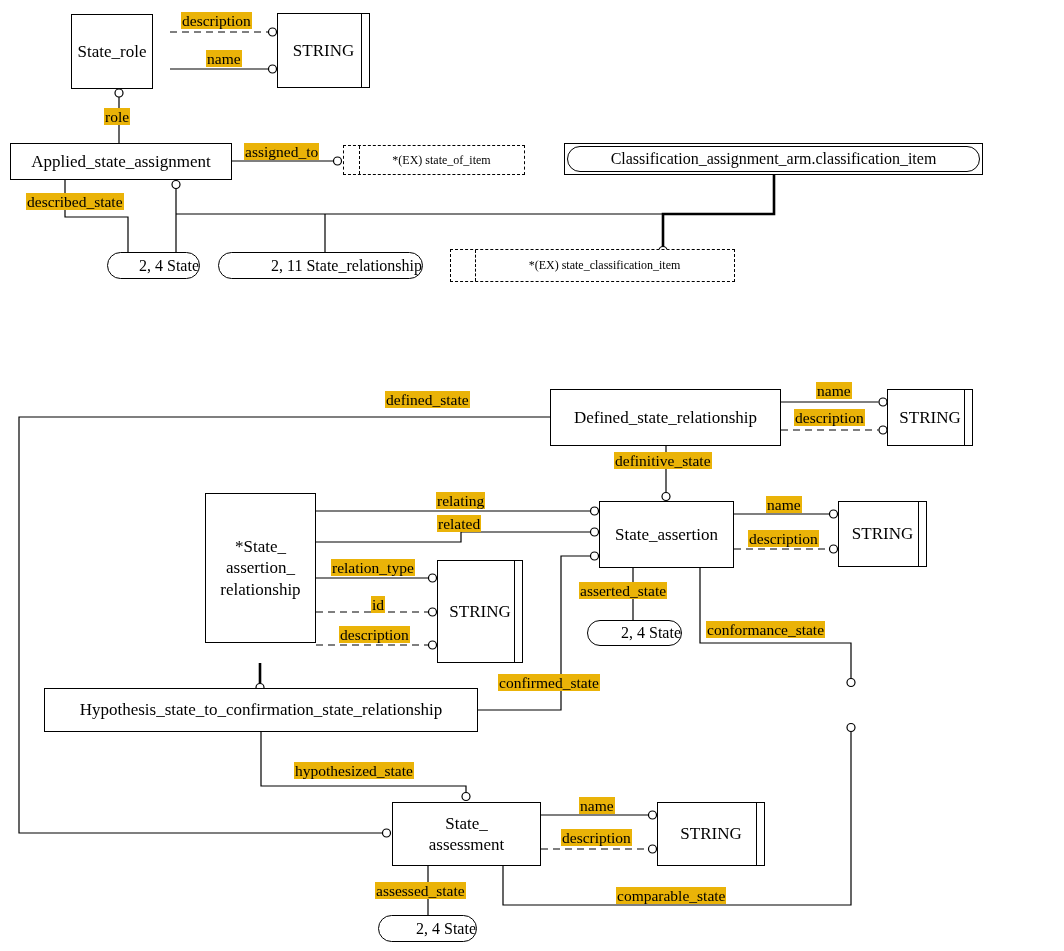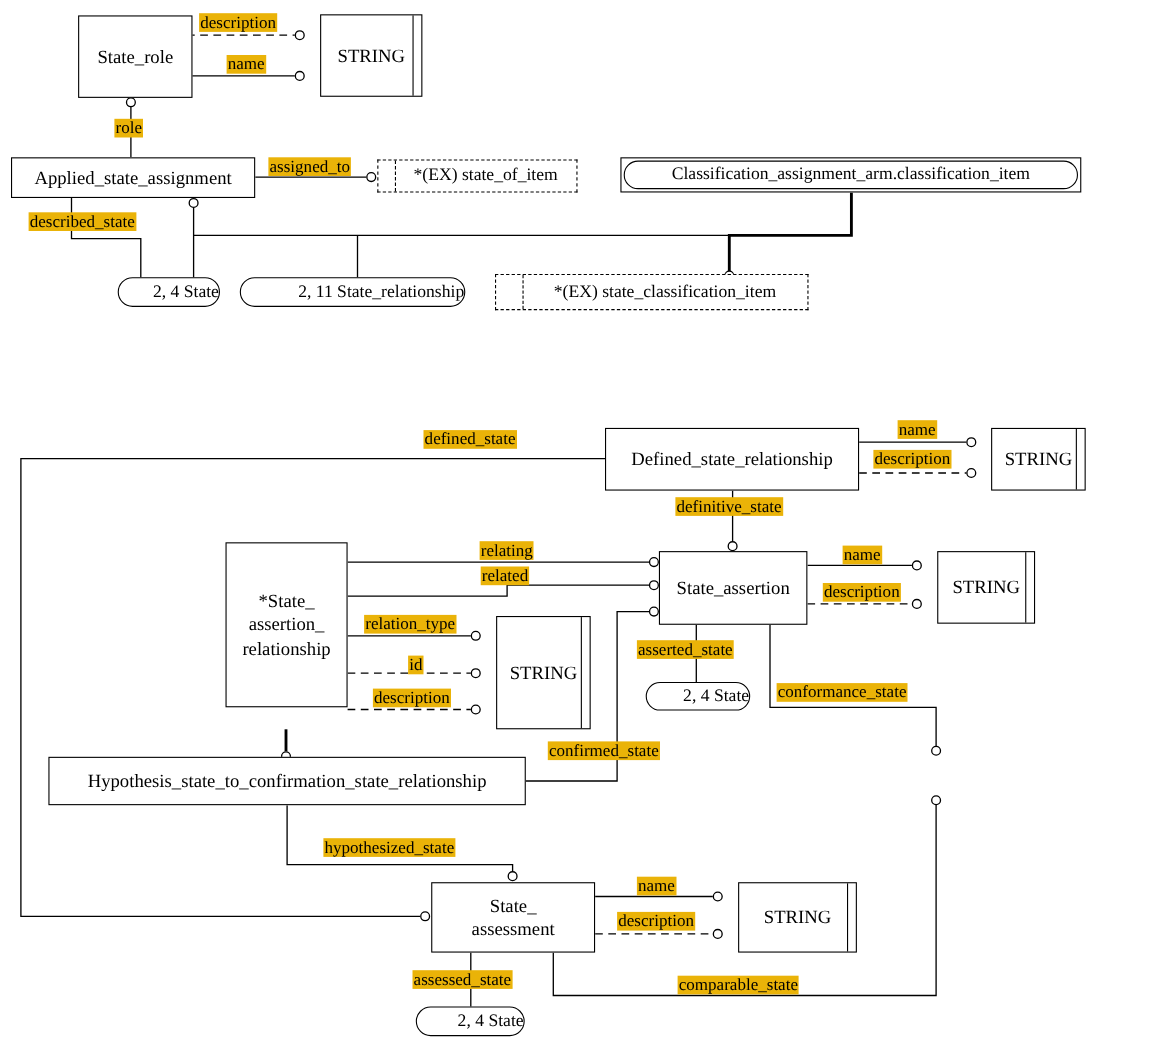--- a/index.html
+++ b/index.html
@@ -3,29 +3,29 @@
 <meta charset="utf-8">
 <style>
   html,body{margin:0;padding:0;background:#ffffff;}
   #diagram{position:relative;width:1064px;height:951px;background:#ffffff;
     font-family:"Liberation Serif","DejaVu Serif",serif;color:#000;overflow:hidden;}
   #wires{position:absolute;left:0;top:0;}
   .entity{position:absolute;box-sizing:border-box;border:1px solid #000;background:#fff;
     display:flex;flex-direction:column;align-items:center;justify-content:center;
     font-size:17px;text-align:center;line-height:1.25;}
   .strbox{position:absolute;box-sizing:border-box;border:1px solid #000;background:#fff;
-    display:flex;align-items:center;justify-content:center;font-size:17px;margin-left:14px;}
+    display:flex;align-items:center;justify-content:center;font-size:17px;}
   .dbl{position:absolute;top:0;bottom:0;right:7px;width:1px;background:#000;}
   .oval{position:absolute;box-sizing:border-box;border:1px solid #000;border-radius:999px;
     background:#fff;display:flex;align-items:center;justify-content:flex-end;font-size:16px;white-space:nowrap;}
   .pageref{position:absolute;box-sizing:border-box;border:1px solid #000;background:#fff;padding:2px;}
   .stad{box-sizing:border-box;border:1px solid #000;border-radius:15px;width:100%;height:100%;
     display:flex;align-items:center;justify-content:center;font-size:16px;white-space:nowrap;}
   .extbox{position:absolute;box-sizing:border-box;border:1px dashed #000;background:#fff;
-    display:flex;align-items:center;justify-content:center;font-size:16px;white-space:nowrap;}
+    display:flex;align-items:center;justify-content:center;font-size:12px;white-space:nowrap;}
   .extdiv{position:absolute;top:0;bottom:0;width:0;border-left:1px dashed #000;}
   .lbl{position:absolute;font-size:15.5px;line-height:1.1;white-space:nowrap;background:#eab308;padding:0 1px;}
 </style>
 </head>
 <body>
 
 <div id="diagram">
 
   <svg id="wires" width="1064" height="951" viewBox="0 0 1064 951">
     <g fill="none" stroke="#000" stroke-width="1.2">
@@ -84,21 +84,21 @@
       <circle cx="833.5" cy="514" r="4"></circle>
       <circle cx="833.5" cy="549" r="4"></circle>
       <circle cx="851" cy="682.5" r="4"></circle>
       <circle cx="466" cy="796.5" r="4"></circle>
       <circle cx="652.5" cy="815" r="4"></circle>
       <circle cx="652.5" cy="849" r="4"></circle>
       <circle cx="851" cy="727.5" r="4"></circle>
     </g>
   </svg>
 
-  <div class="entity" style="left:71px;top:14px;width:104px;height:75px">
+  <div class="entity" style="left:71px;top:14px;width:82px;height:75px">
     <span>State_role</span>
   </div>
   <div class="entity" style="left:10px;top:143px;width:222px;height:37px">
     <span>Applied_state_assignment</span>
   </div>
   <div class="entity" style="left:550px;top:389px;width:231px;height:57px">
     <span>Defined_state_relationship</span>
   </div>
   <div class="entity" style="left:599px;top:501px;width:135px;height:67px">
     <span>State_assertion</span>

